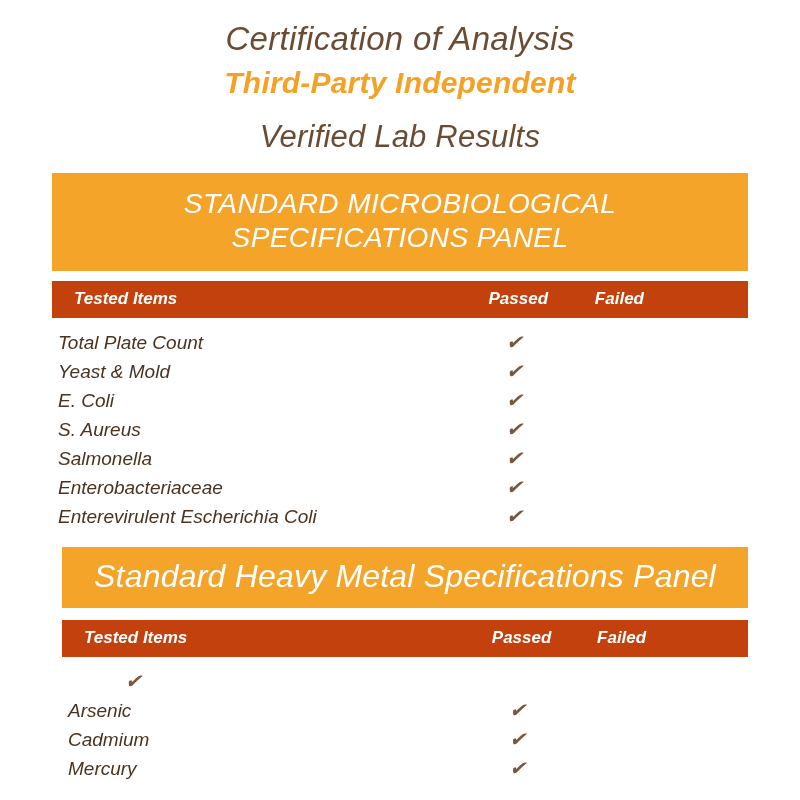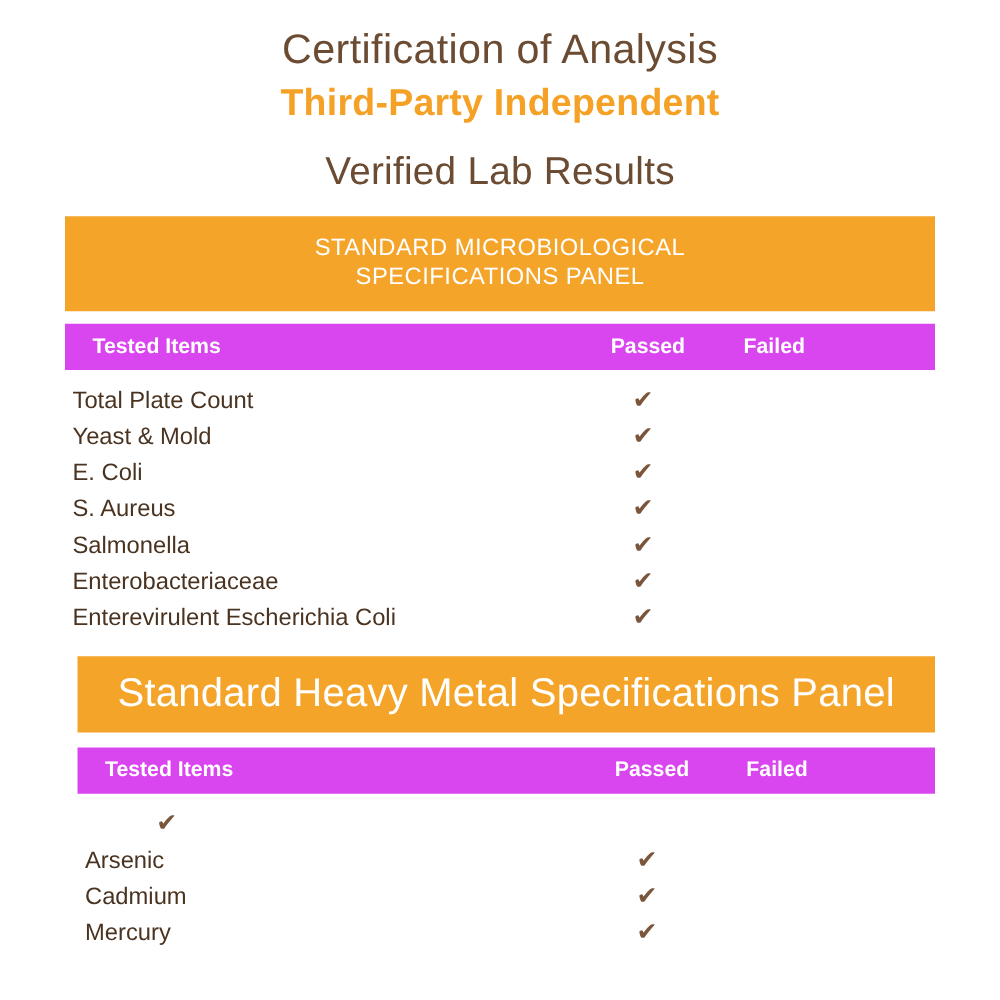--- a/index.html
+++ b/index.html
@@ -11,20 +11,21 @@
     height: 800px;
     background: #ffffff;
     font-family: "Liberation Sans", sans-serif;
     overflow: hidden;
   }
   .page {
     position: relative;
     width: 800px;
     height: 672px;
     box-sizing: border-box;
+    font-style: italic;
   }
 
   
   .header {
     text-align: center;
     padding-top: 18px;
   }
   .title-line1 {
     font-size: 33px;
     color: #6b4b32;
@@ -52,41 +53,41 @@
   
   .panel-banner {
     background: #f5a42a;
     color: #ffffff;
     text-align: center;
     font-weight: 400;
   }
   .banner-micro {
     margin: 16px 52px 0 52px;
     padding: 14px 10px 16px 10px;
-    font-size: 19px;
+    font-size: 28px;
     line-height: 1.22;
     letter-spacing: 0.4px;
   }
   .banner-heavy {
     margin: 16px 52px 0 62px;
     padding: 11px 10px 13px 10px;
     font-size: 32px;
     letter-spacing: 0.2px;
   }
 
   .table-block {
     margin: 10px 52px 0 52px;
   }
   .table-block.heavy {
     margin: 12px 52px 0 62px;
   }
 
   .thead {
     display: flex;
-    background: #d946ef;
+    background: #c2410c;
     color: #ffffff;
     font-weight: bold;
     font-size: 17px;
     padding: 8px 0 9px 0;
   }
   .th-item { flex: 0 0 56%; padding-left: 22px; box-sizing: border-box; }
   .th-pass { flex: 0 0 22%; text-align: center; }
   .th-fail { flex: 0 0 22%; padding-right: 31px; box-sizing: border-box; }
 
   .tbody { padding-top: 10px; }

